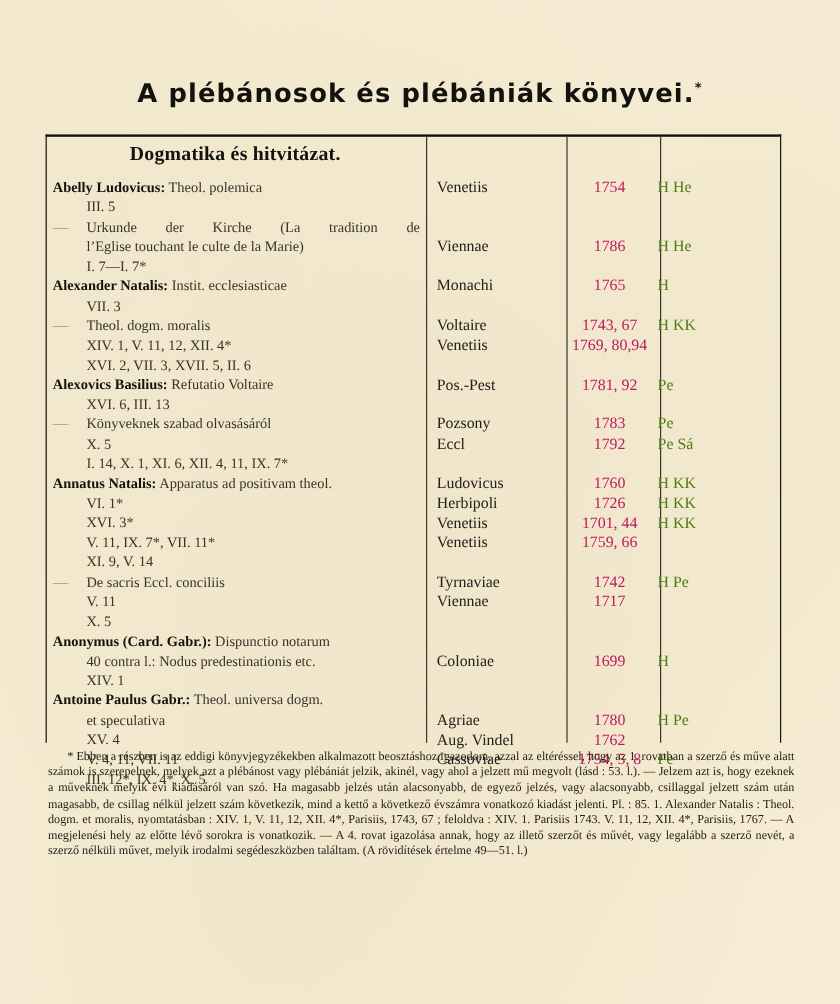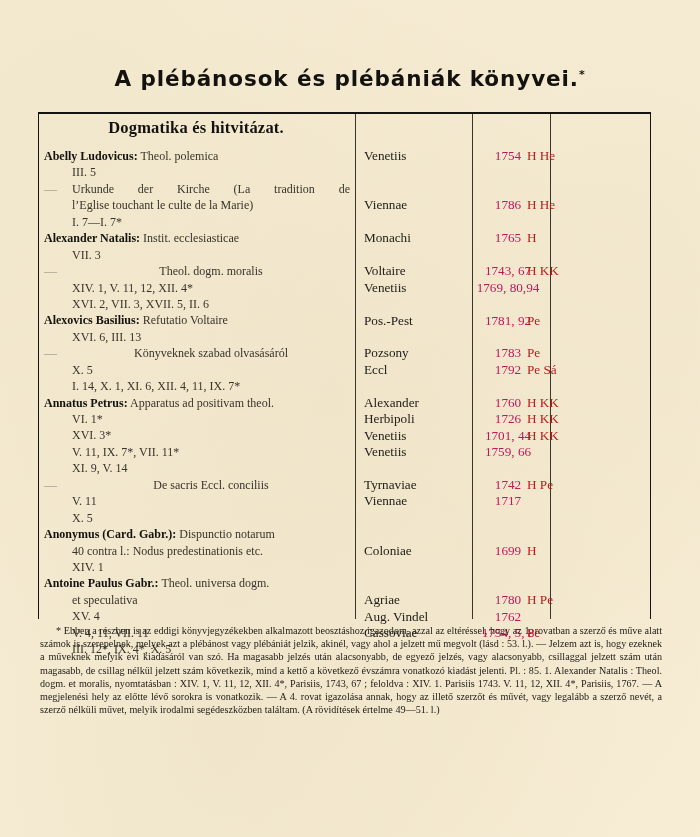--- a/index.html
+++ b/index.html
@@ -102,21 +102,21 @@
     height: 16.45px;
   }
   .work-line .author {
     font-weight: 700;
     color: #14120e;
   }
   .work-line .title-txt {
     color: #39342a;
   }
   .work-line.indent { padding-left: 28px; }
-  .work-line.dash-line { padding-left: 28px; text-align: center; }
+  .work-line.dash-line { padding-left: 28px; }
   .work-line.dash-line::before {
     content: "\2014";
     position: absolute;
     left: 0;
     top: 0;
     color: #9d9788;
     font-size: 13px;
   }
   .work-line.justify {
     white-space: normal;
@@ -149,22 +149,22 @@
   .cell-year {
     position: absolute;
     left: 433px;
     width: 74px;
     text-align: center;
     color: #be185d;
     white-space: nowrap;
   }
   .cell-code {
     position: absolute;
-    left: 489px;
-    color: #b91c1c;
+    left: 510px;
+    color: #4d7c0f;
     white-space: nowrap;
   }
 
   
   .footnote {
     position: absolute;
     left: 40px;
     top: 624px;
     width: 622px;
     font-size: 10.15px;
@@ -200,21 +200,21 @@
       <div class="work-line"><span class="author">Alexander Natalis:</span><span class="title-txt"> Instit. ecclesiasticae</span></div>
       <div class="work-line indent"><span class="title-txt">VII. 3</span></div>
       <div class="work-line dash-line"><span class="title-txt">Theol. dogm. moralis</span></div>
       <div class="work-line indent"><span class="title-txt">XIV. 1, V. 11, 12, XII. 4*</span></div>
       <div class="work-line indent"><span class="title-txt">XVI. 2, VII. 3, XVII. 5, II. 6</span></div>
       <div class="work-line"><span class="author">Alexovics Basilius:</span><span class="title-txt"> Refutatio Voltaire</span></div>
       <div class="work-line indent"><span class="title-txt">XVI. 6, III. 13</span></div>
       <div class="work-line dash-line"><span class="title-txt">Könyveknek szabad olvasásáról</span></div>
       <div class="work-line indent"><span class="title-txt">X. 5</span></div>
       <div class="work-line indent"><span class="title-txt">I. 14, X. 1, XI. 6, XII. 4, 11, IX. 7*</span></div>
-      <div class="work-line"><span class="author">Annatus Petrus:</span><span class="title-txt"> Apparatus ad positivam theol.</span></div>
+      <div class="work-line"><span class="author">Annatus Natalis:</span><span class="title-txt"> Apparatus ad positivam theol.</span></div>
       <div class="work-line indent"><span class="title-txt">VI. 1*</span></div>
       <div class="work-line indent"><span class="title-txt">XVI. 3*</span></div>
       <div class="work-line indent"><span class="title-txt">V. 11, IX. 7*, VII. 11*</span></div>
       <div class="work-line indent"><span class="title-txt">XI. 9, V. 14</span></div>
       <div class="work-line dash-line"><span class="title-txt">De sacris Eccl. conciliis</span></div>
       <div class="work-line indent"><span class="title-txt">V. 11</span></div>
       <div class="work-line indent"><span class="title-txt">X. 5</span></div>
       <div class="work-line"><span class="author">Anonymus (Card. Gabr.):</span><span class="title-txt"> Dispunctio notarum</span></div>
       <div class="work-line indent"><span class="title-txt">40 contra l.: Nodus predestinationis etc.</span></div>
       <div class="work-line indent"><span class="title-txt">XIV. 1</span></div>
@@ -260,21 +260,21 @@
         <span class="cell-place">Pozsony</span>
         <span class="cell-year">1783</span>
         <span class="cell-code">Pe</span>
       </div>
       <div class="data-row" style="top: 249.85px;">
         <span class="cell-place">Eccl</span>
         <span class="cell-year">1792</span>
         <span class="cell-code">Pe Sá</span>
       </div>
       <div class="data-row" style="top: 282.75px;">
-        <span class="cell-place">Alexander</span>
+        <span class="cell-place">Ludovicus</span>
         <span class="cell-year">1760</span>
         <span class="cell-code">H KK</span>
       </div>
       <div class="data-row" style="top: 299.2px;">
         <span class="cell-place">Herbipoli</span>
         <span class="cell-year">1726</span>
         <span class="cell-code">H KK</span>
       </div>
       <div class="data-row" style="top: 315.65px;">
         <span class="cell-place">Venetiis</span>

